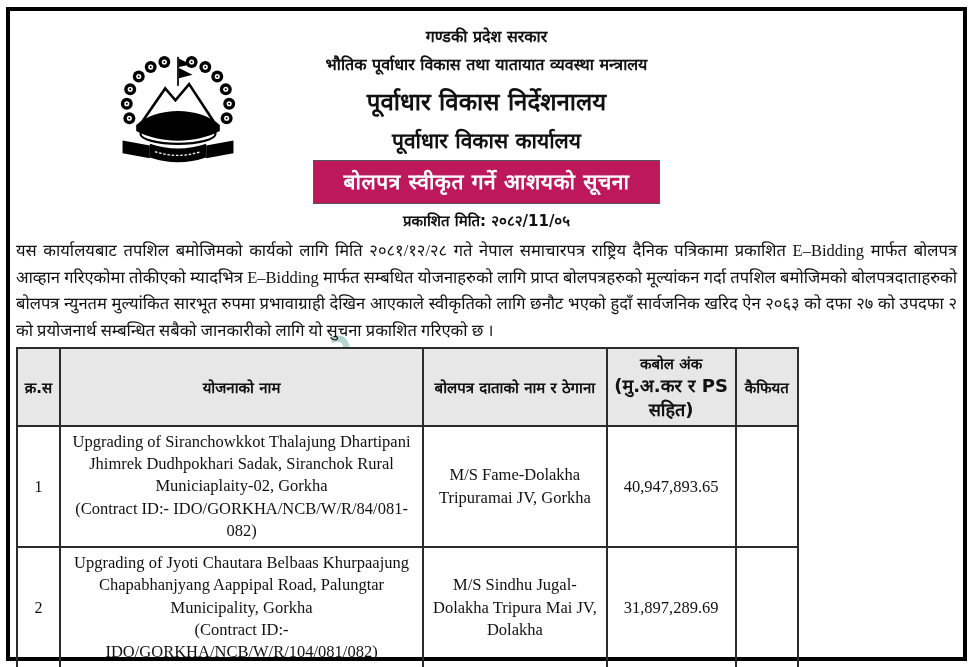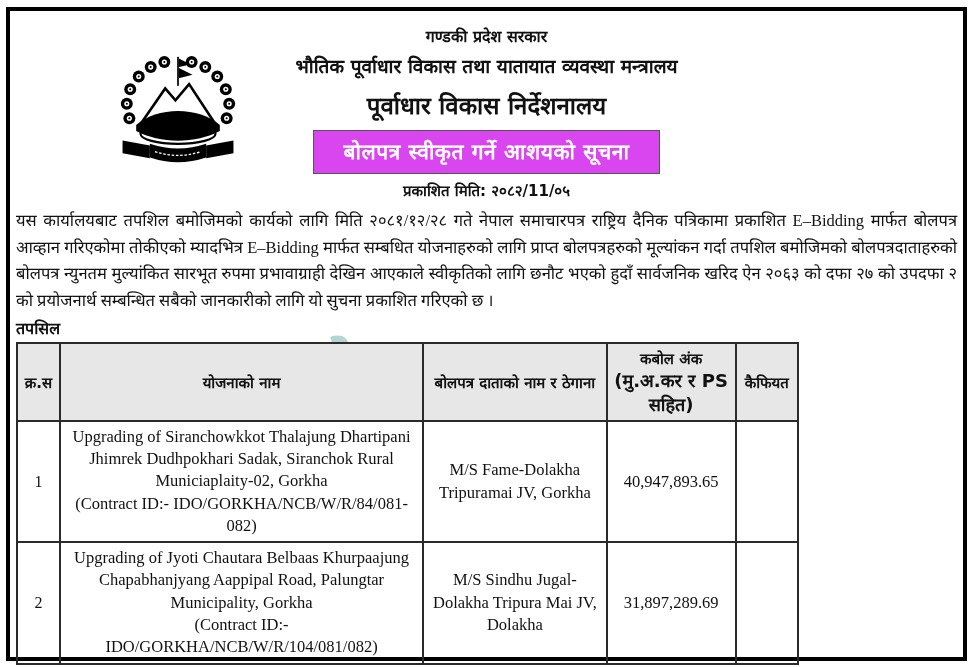--- a/index.html
+++ b/index.html
@@ -25,27 +25,27 @@
     display:inline-block;width:58px;height:58px;margin-left:6px;vertical-align:middle;
     border:13px solid transparent;border-bottom-color:#f08a24;border-right-color:#f08a24;
     border-radius:50%;transform:rotate(25deg);
   }
 
   
   .emblem{position:absolute;left:104px;top:28px;width:128px;height:150px;}
   .hdr{text-align:center;padding-top:12px;
     font-family:"DejaVu Sans","Liberation Sans",sans-serif;font-weight:bold;}
   .h-gov{font-size:16px;margin:2px 0 6px;}
-  .h-ministry{font-size:19px;margin:0 0 9px;}
+  .h-ministry{font-size:16px;margin:0 0 9px;}
   .h-directorate{font-size:24px;margin:0 0 9px;}
   .h-office{font-size:21px;margin:0 0 6px;}
   .h-district{font-size:14px;margin:0 0 8px;}
   .banner-wrap{margin:2px 0 6px;}
   .banner{
-    display:inline-block;background:#d946ef;color:#fff;border:1px solid #555;
+    display:inline-block;background:#be185d;color:#fff;border:1px solid #555;
     font-size:21px;padding:6px 30px 8px;letter-spacing:.5px;
   }
   .pub-date{font-size:15px;margin:2px 0 8px;}
 
   
   .para{
     margin:4px 6px 2px;text-align:justify;font-size:16.5px;line-height:1.62;
   }
   .tapasil{
     margin:2px 6px 3px;font-family:"DejaVu Sans","Liberation Sans",sans-serif;
@@ -164,29 +164,29 @@
           <path d="M42 110 Q75 121 108 110 L108 126 Q75 137 42 126 Z"></path>
           <path d="M48 119 Q75 128 102 119" fill="none" stroke="#fff" stroke-width="1.5" stroke-dasharray="3 2"></path>
         </g>
       </svg>
     </div>
 
     <div class="hdr">
       <div class="h-gov">गण्डकी प्रदेश सरकार</div>
       <div class="h-ministry">भौतिक पूर्वाधार विकास तथा यातायात व्यवस्था मन्त्रालय</div>
       <div class="h-directorate">पूर्वाधार विकास निर्देशनालय</div>
+      <div class="h-office">पूर्वाधार विकास कार्यालय</div>
       <div class="banner-wrap">
         <span class="banner">बोलपत्र स्वीकृत गर्ने आशयको सूचना</span>
       </div>
       <div class="pub-date">प्रकाशित मिति: २०८२/11/०५</div>
     </div>
 
     <p class="para">यस कार्यालयबाट तपशिल बमोजिमको कार्यको लागि मिति २०८१/१२/२८ गते नेपाल समाचारपत्र राष्ट्रिय दैनिक पत्रिकामा प्रकाशित E–Bidding मार्फत बोलपत्र आव्हान गरिएकोमा तोकीएको म्यादभित्र E–Bidding मार्फत सम्बधित योजनाहरुको लागि प्राप्त बोलपत्रहरुको मूल्यांकन गर्दा तपशिल बमोजिमको बोलपत्रदाताहरुको बोलपत्र न्युनतम मुल्यांकित सारभूत रुपमा प्रभावाग्राही देखिन आएकाले स्वीकृतिको लागि छनौट भएको हुदाँ सार्वजनिक खरिद ऐन २०६३ को दफा २७ को उपदफा २ को प्रयोजनार्थ सम्बन्धित सबैको जानकारीको लागि यो सुचना प्रकाशित गरिएको छ ।</p>
 
-    <div class="tapasil">तपसिल</div>
 
     <table class="notice">
       <colgroup>
         <col class="col-sn">
           <col class="col-project">
           <col class="col-bidder">
         <col class="col-amount">
           <col class="col-remarks">
       </colgroup>
       <thead>

